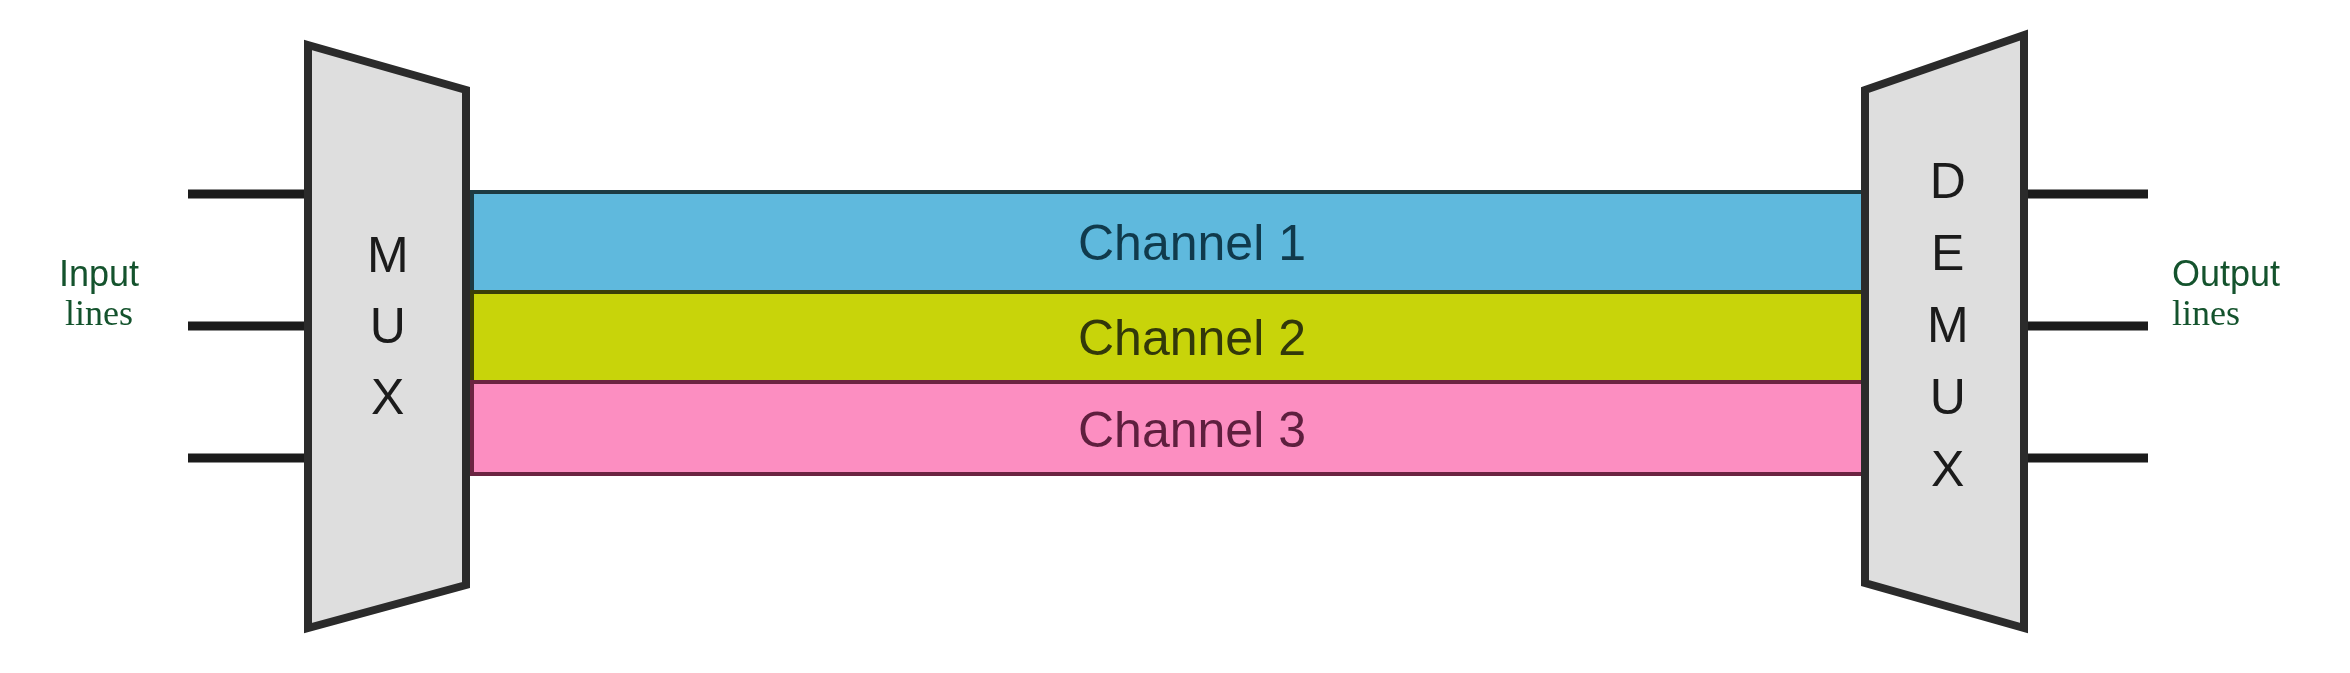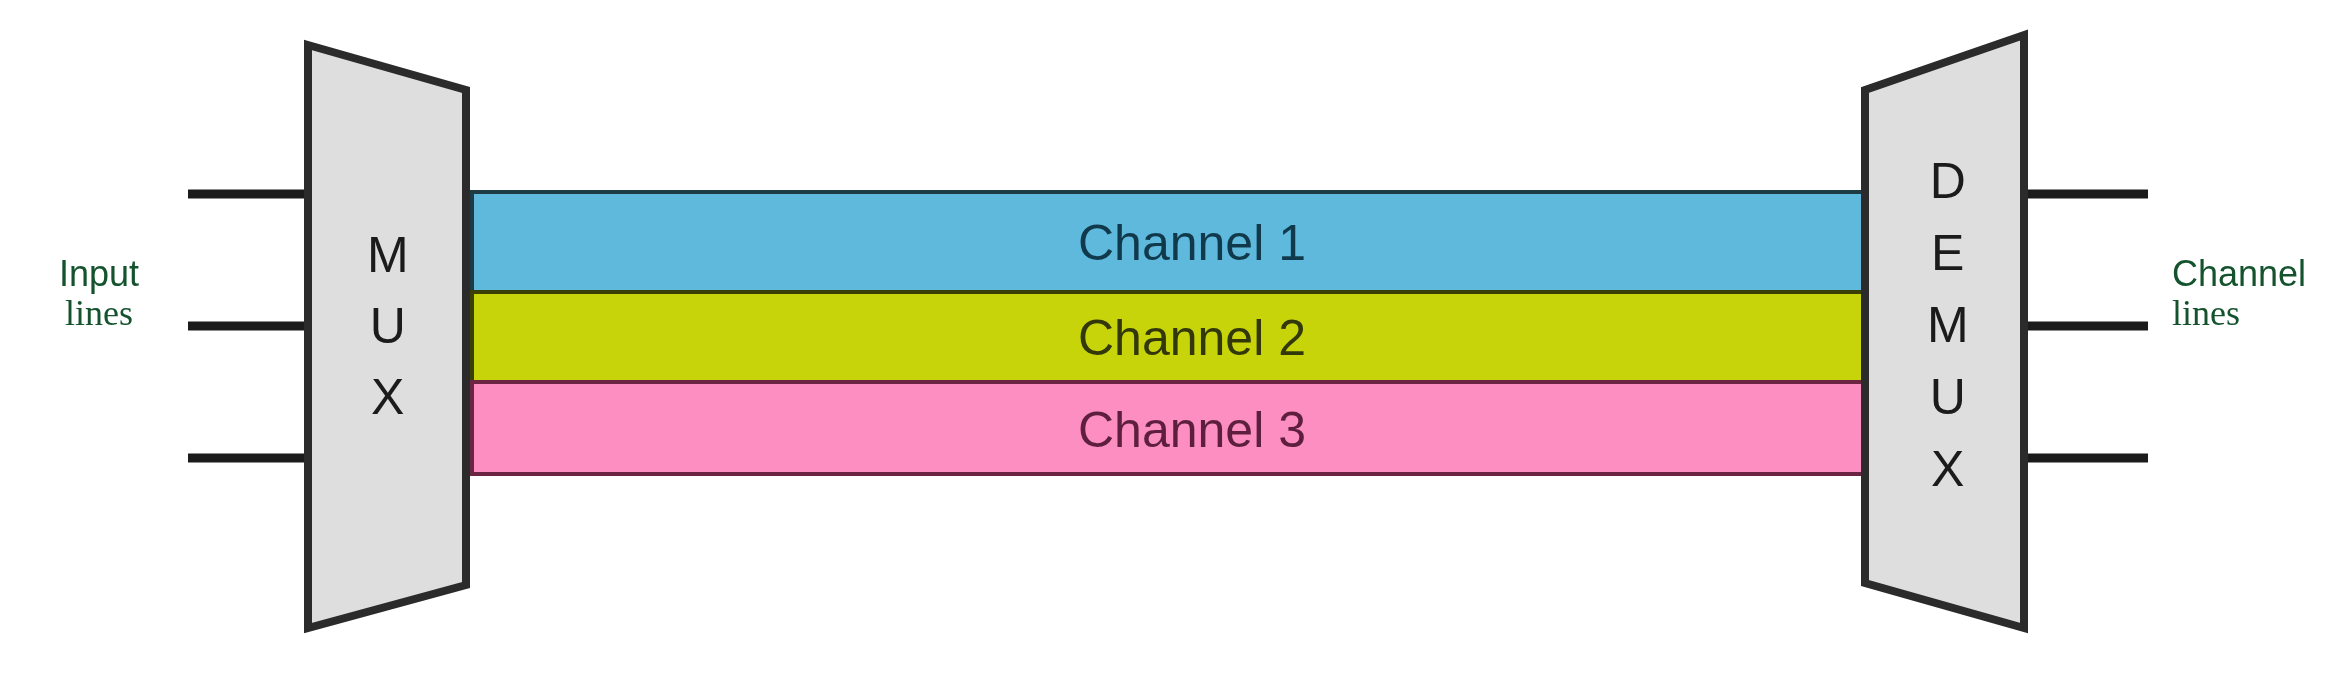--- a/index.html
+++ b/index.html
@@ -105,17 +105,17 @@
     </g>
 
   </svg>
 
   <div class="io-label" id="input-lines-label">
     <span>Input</span>
     <span class="line2">lines</span>
   </div>
 
   <div class="io-label" id="output-lines-label">
-    <span>Channel</span>
+    <span>Output</span>
     <span class="line2">lines</span>
   </div>
 
 </div>
 
 </body></html>

